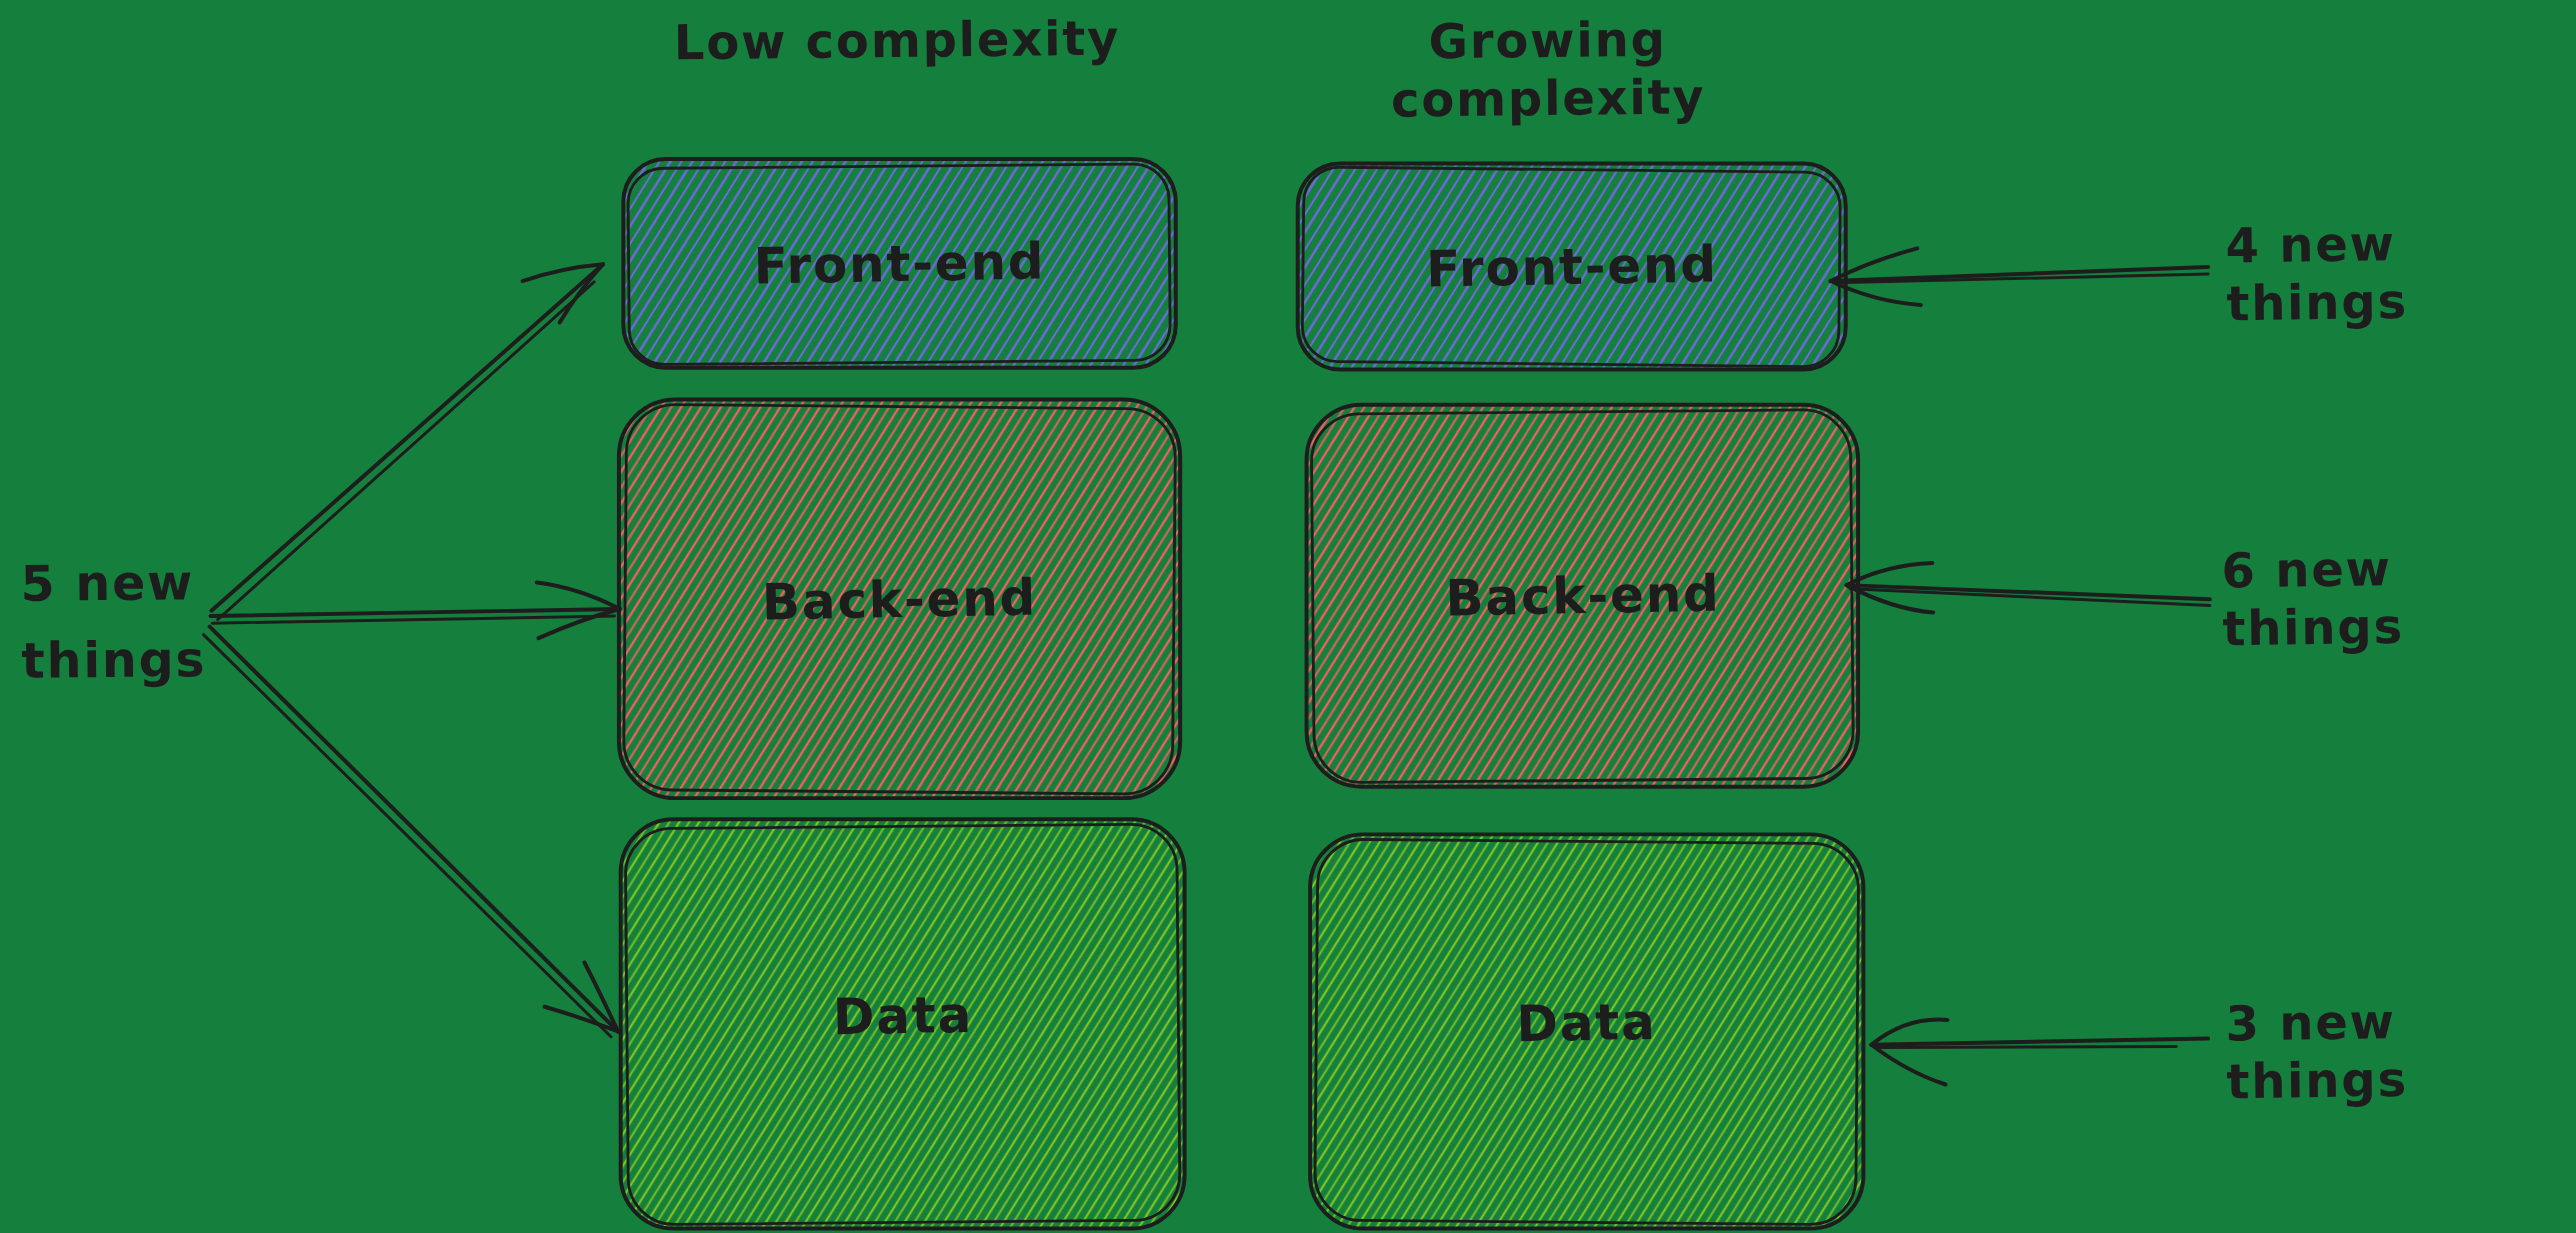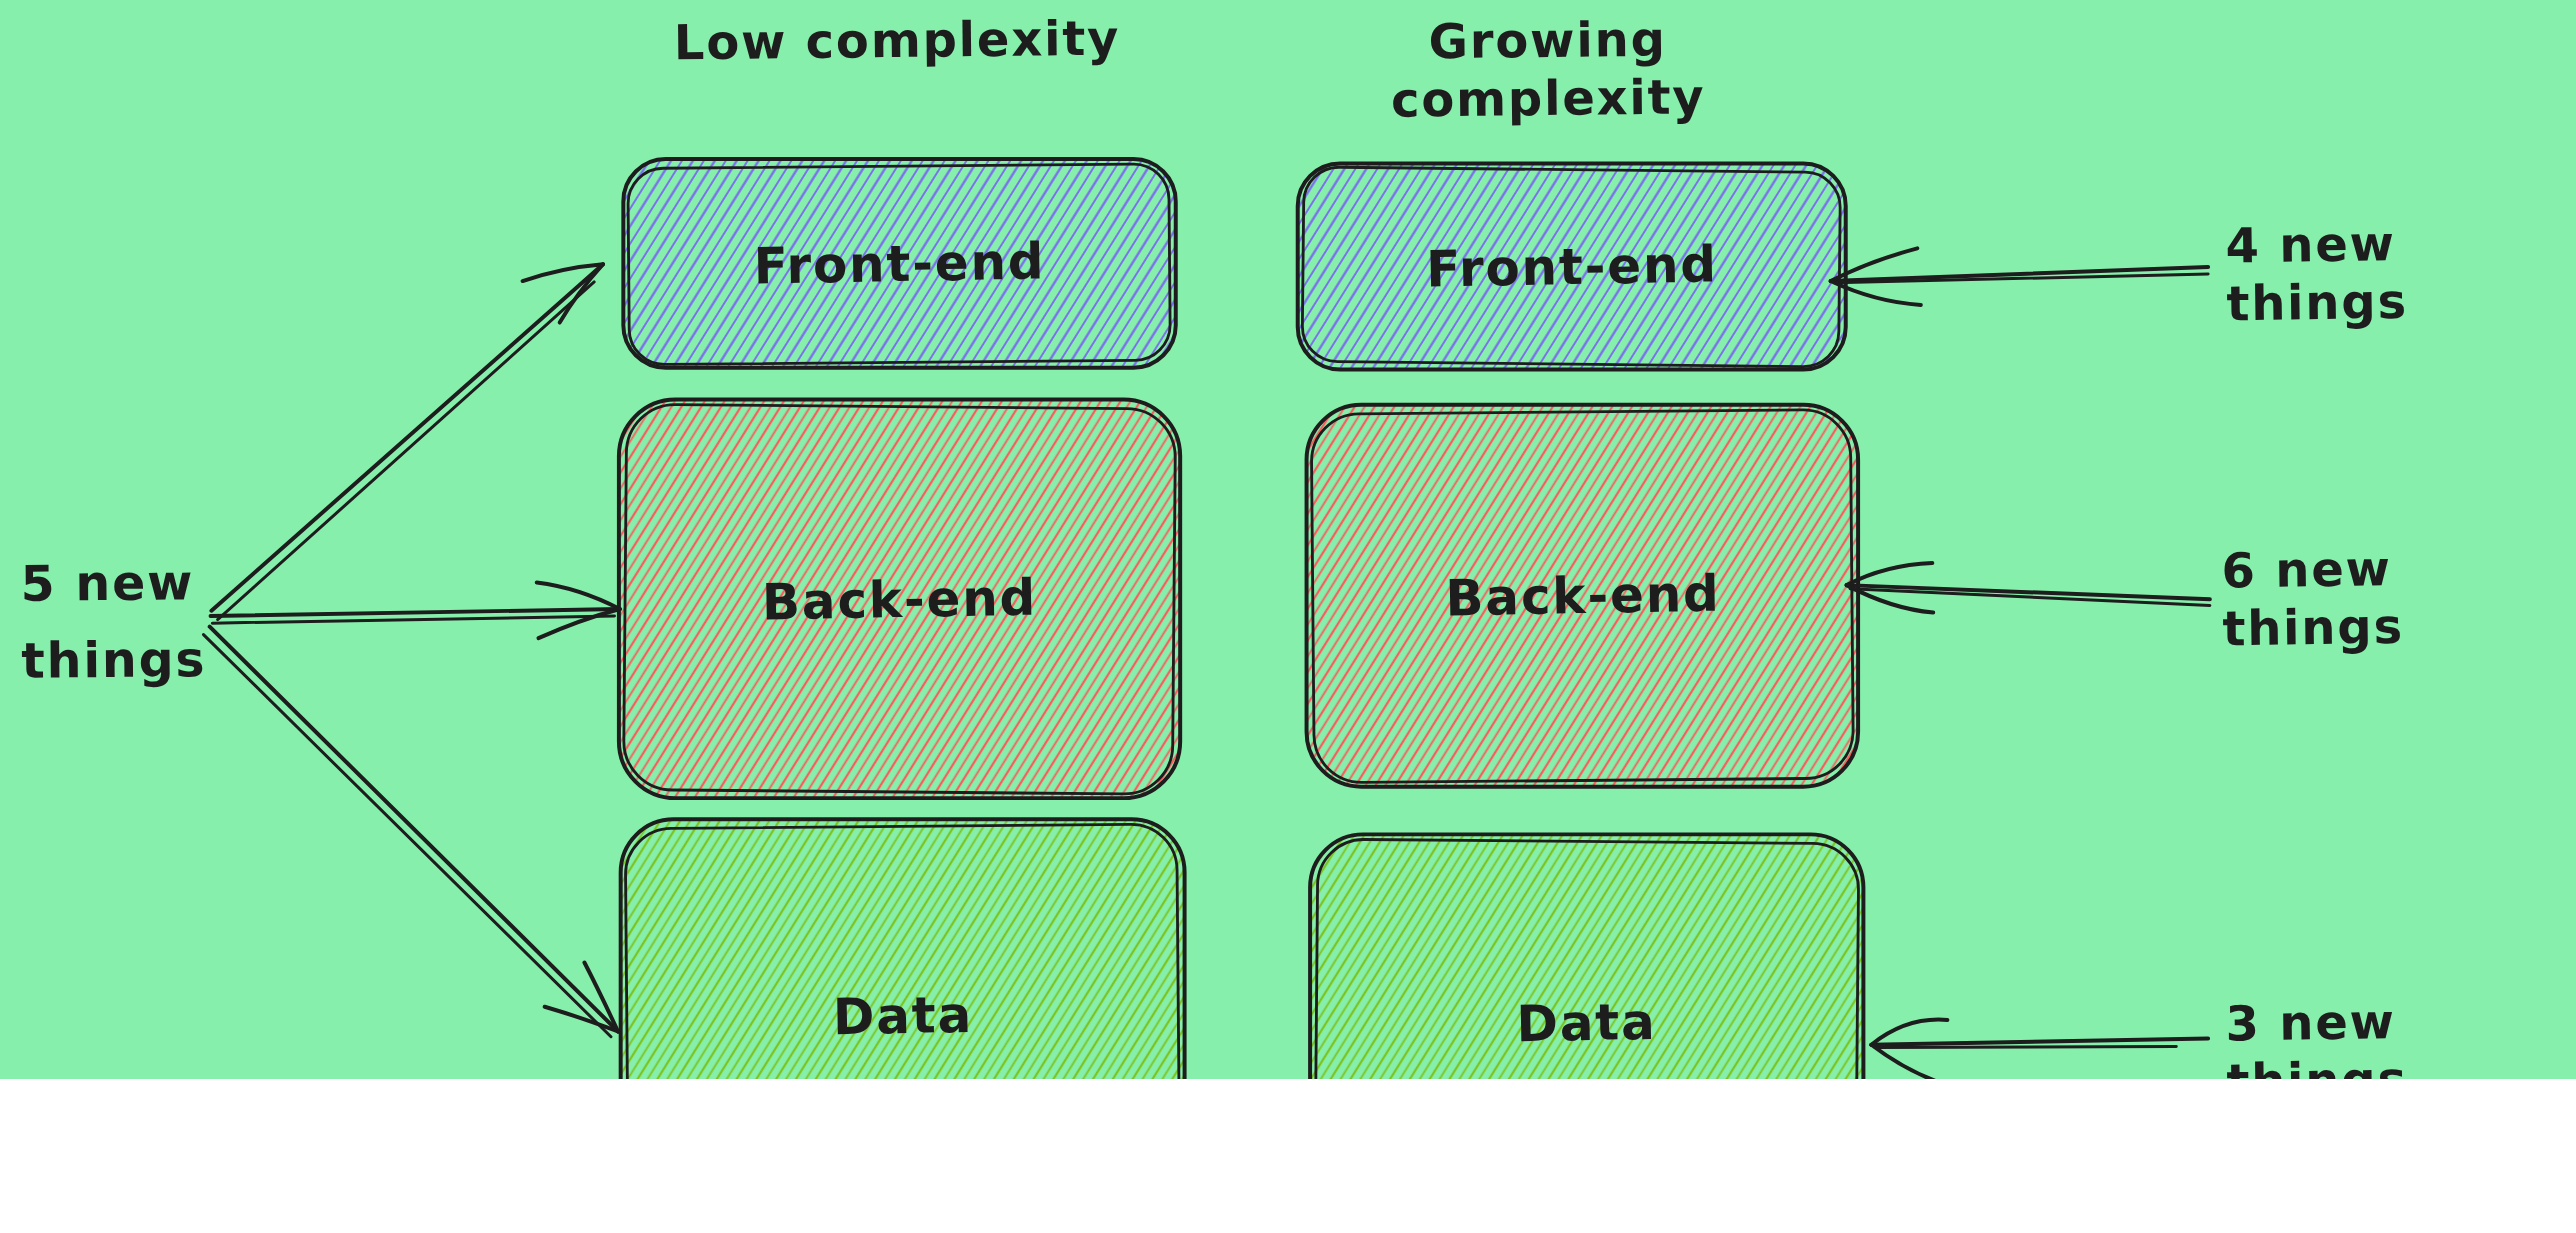--- a/index.html
+++ b/index.html
@@ -1,20 +1,20 @@
 <!DOCTYPE html>
 <html style="font-size:14px"><head>
 <meta charset="utf-8">
 <style>
   html,body{margin:0;padding:0;background:#ffffff;}
   .stage{
     position:relative;
     width:2576px;
-    height:1079px;
-    background:#86efac;
+    height:1233px;
+    background:#15803d;
     overflow:hidden;
     font-family:"DejaVu Sans", sans-serif;
     color:#1d1d1d;
   }
   .stage svg{position:absolute;left:0;top:0;}
   .txt{
     position:absolute;
     color:#1d1d1d;
     font-weight:600;
     letter-spacing:1.8px;

